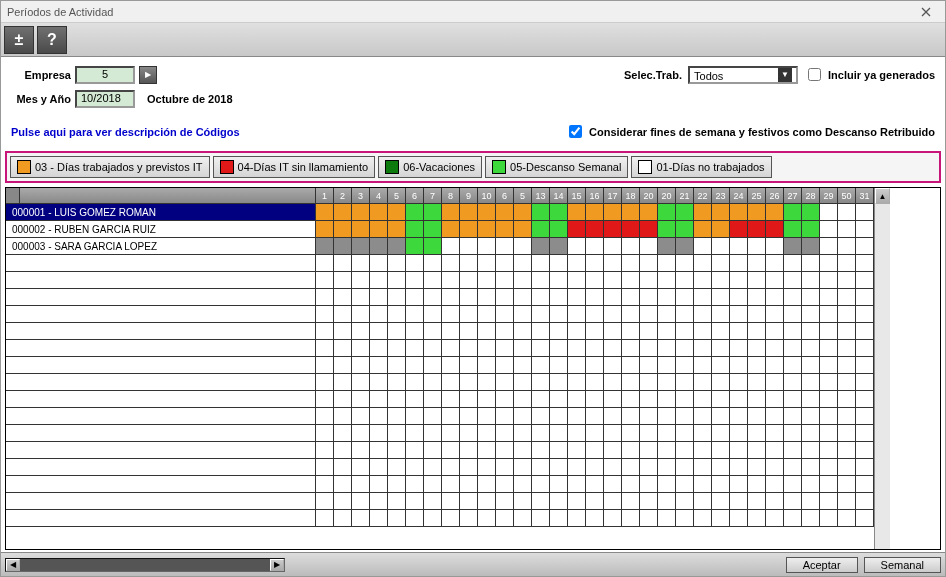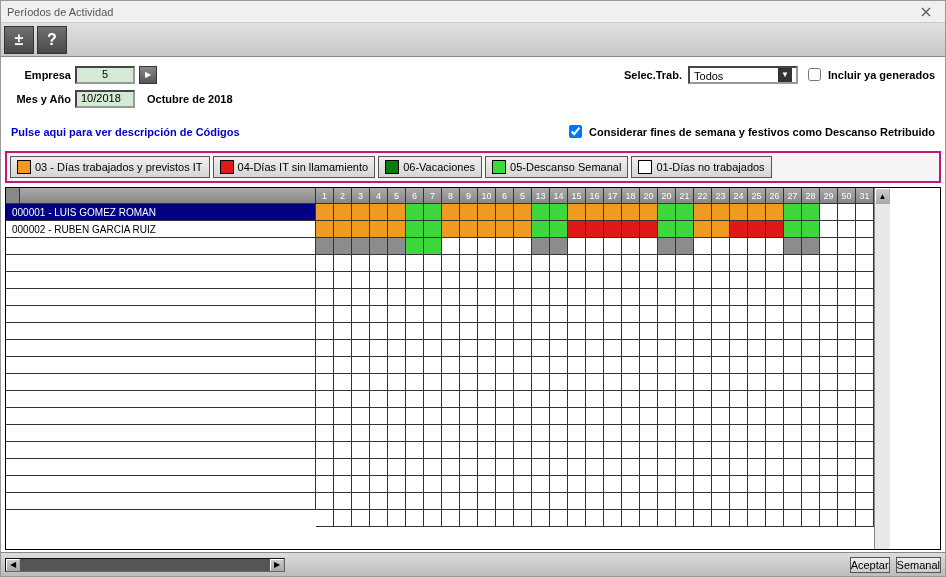--- a/index.html
+++ b/index.html
@@ -43,21 +43,21 @@
   .day-cell { width: 18px; height: 17px; border-right:1px solid #333; border-bottom:1px solid #333; }
   .day-hdr-row { display:flex; }
   .day-hdr-row .hdr-cell { width:18px; }
   .vscroll { width:16px; background:#E8E8E8; border-left:1px solid #888; position:relative; }
   .vscroll .arrow { height:16px; background: linear-gradient(#CCC,#AAA); border:1px outset #fff; display:flex; align-items:center; justify-content:center; font-size:8px; cursor:pointer; }
   .bottom-bar { height: 24px; background: linear-gradient(#DDD,#BBB); display:flex; align-items:center; padding: 0 4px; gap:6px; border-top:1px solid #888; }
   .hscroll { flex:0 0 280px; height:14px; background:#888; border:1px inset #666; display:flex; }
   .hscroll .arrow { width:14px; background:linear-gradient(#CCC,#AAA); border:1px outset #fff; display:flex; align-items:center; justify-content:center; font-size:8px; cursor:pointer; }
   .hscroll .track { flex:1; background:#555; }
   .spacer { flex:1; }
-  .dlg-btn { height: 16px; padding: 0 0; background: linear-gradient(#EEE,#CCC); border:1px solid #555; cursor:pointer; font-size:11px; }
+  .dlg-btn { height: 16px; padding: 0 16px; background: linear-gradient(#EEE,#CCC); border:1px solid #555; cursor:pointer; font-size:11px; }
 </style>
 </head>
 <body>
 
 <div class="window">
   <div class="titlebar">
     <span class="titlebar-text">Períodos de Actividad</span>
     <div class="close-btn">
       <svg width="10" height="10" viewBox="0 0 10 10">
           <path d="M1 1 L9 9 M9 1 L1 9" stroke="#555" stroke-width="1.3"></path>
@@ -126,20 +126,21 @@
 
   <div class="grid-wrap">
     <div class="grid">
       <div class="grid-left" id="grid-left">
           <div class="hdr-left">
             <div class="hdr-icon"></div>
             <div style="flex:1"></div>
           </div>
           <div class="name-cell selected">000001 - LUIS GOMEZ ROMAN</div>
           <div class="name-cell">000002 - RUBEN GARCIA RUIZ</div>
+          <div class="name-cell">000003 - SARA GARCIA LOPEZ</div>
           <div class="name-cell"></div>
           <div class="name-cell"></div>
           <div class="name-cell"></div>
           <div class="name-cell"></div>
           <div class="name-cell"></div>
           <div class="name-cell"></div>
           <div class="name-cell"></div>
           <div class="name-cell"></div>
           <div class="name-cell"></div>
           <div class="name-cell"></div>

